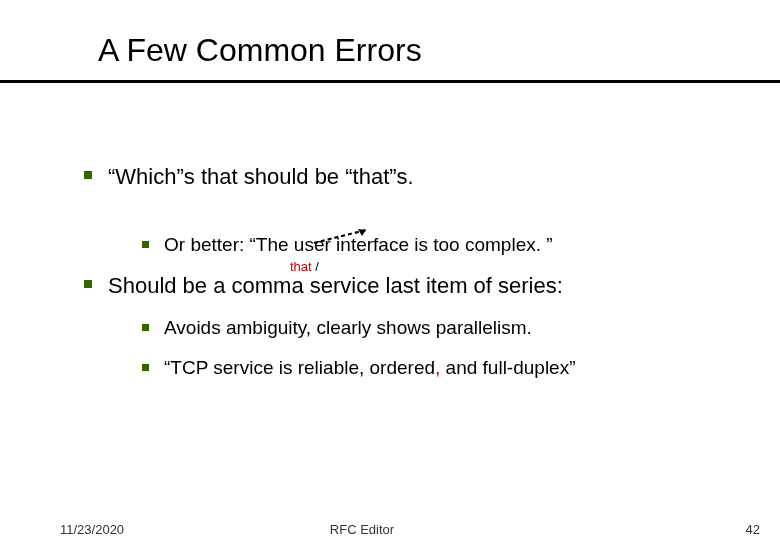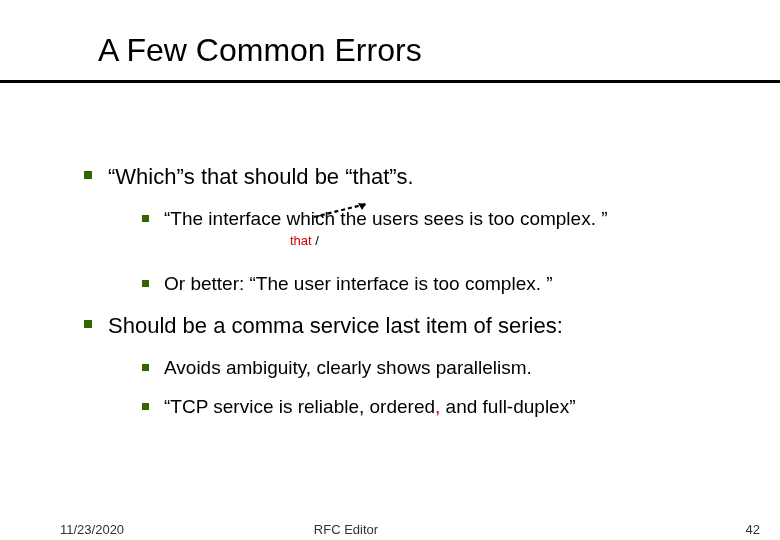--- a/index.html
+++ b/index.html
@@ -92,21 +92,21 @@
   }
   .footer {
     position: absolute;
     bottom: 18px;
     left: 0;
     width: 780px;
     font-size: 13px;
     color: #333;
   }
   .footer .date { position: absolute; left: 60px; }
-  .footer .center { position: absolute; left: 0; width: 692px; text-align: center; }
+  .footer .center { position: absolute; left: 16px; width: 692px; text-align: center; }
   .footer .num  { position: absolute; right: 20px; }
   .red { color: #cc0000; }
 </style>
 </head>
 <body>
 
 <div class="slide">
 
   <div class="title">A Few Common Errors</div>
   <div class="title-underline"></div>
@@ -118,21 +118,20 @@
       <span>“Which”s that should be “that”s.</span>
 
       <div class="sublist">
 
         <div class="lvl2">
           <span class="b2"></span>
         </div>
 
         <div class="lvl2 correction-block" style="margin-bottom:40px;">
           <span class="b2"></span>
-          <span>“The interface which the users sees is too complex. ”</span>
           <svg class="arrow" style="left:170px; top:-5px;" width="60" height="20">
             <line x1="2" y1="16" x2="54" y2="3" stroke="#000" stroke-width="2.2" stroke-dasharray="4 3"></line>
             <polygon points="54,3 46,2 50,9" fill="#000"></polygon>
           </svg>
           <div class="correction-label">
             <span class="red">that</span><span> /</span>
           </div>
         </div>
 
         <div class="lvl2">

